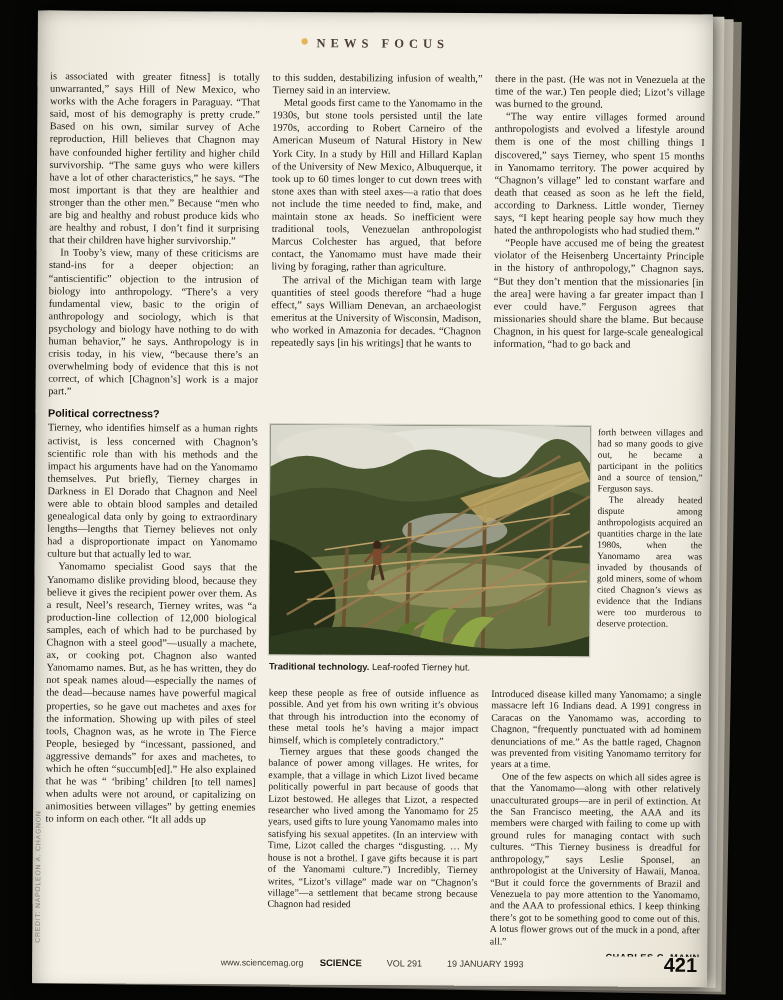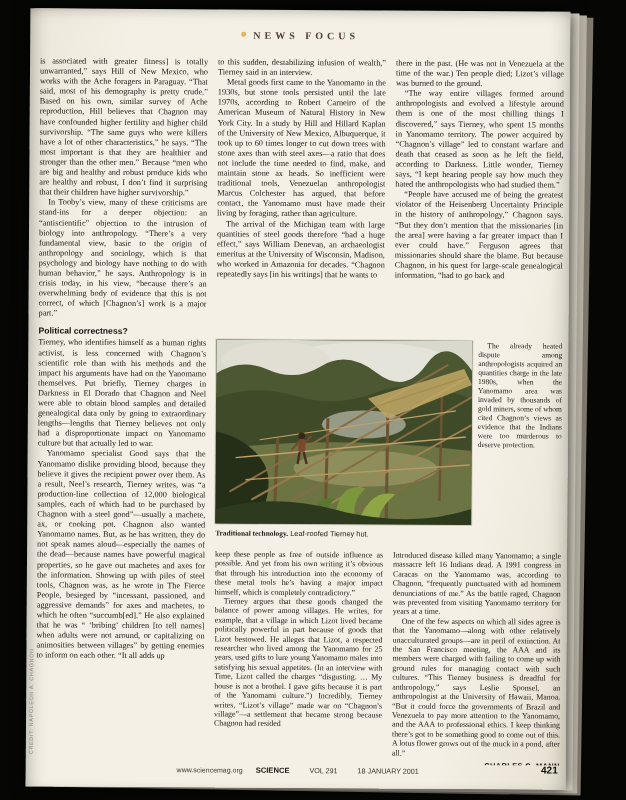--- a/index.html
+++ b/index.html
@@ -66,30 +66,30 @@
     margin:0; padding:0; outline:1px solid rgba(0,0,0,.15); overflow:hidden;
     background:#45542f;
   }
   figure.photo svg { display:block; width:100%; height:100%; }
 
   .caption {
     position:absolute; left:188px; top:518px; width:256px; height:12px; overflow:hidden;
     font-family:"Liberation Sans","DejaVu Sans",sans-serif;
     font-size:7.4px; color:#23201b; line-height:11px;
   }
-  .caption .lead { font-weight:700;font-family:Liberation Serif, serif; }
+  .caption .lead { font-weight:700; }
 
   .footer { position:absolute; left:10px; right:6px; top:756px; height:13px;
     font-family:"Liberation Sans","DejaVu Sans",sans-serif; color:#3a352e; }
   .footer-center { position:absolute; left:0; right:0; text-align:center; font-size:7px; }
   .f-url     { margin-right:13px; }
   .f-journal { font-weight:700; margin-right:20px; color:#181510; font-size:7.6px; }
   .f-vol     { margin-right:20px; font-size:7.2px; }
   .f-date    { font-size:7.2px; }
-  .page-num  { position:absolute; right:2px; top:-3px; font-weight:700; font-size:10px; color:#0e0c0a; }
+  .page-num  { position:absolute; right:2px; top:-3px; font-weight:700; font-size:16px; color:#0e0c0a; }
 
   .credit {
     position:absolute; left:2px; bottom:32px;
     writing-mode:vertical-rl; transform:rotate(180deg);
     font-family:"Liberation Sans","DejaVu Sans",sans-serif;
     font-size:5.5px; letter-spacing:.6px; color:#8f887a; white-space:nowrap;
   }
 </style>
 </head>
 <body>
@@ -120,20 +120,21 @@
     <div class="col col-tight c2b">
         <p class="body">keep these people as free of outside influence as possible. And yet from his own writing it’s obvious that through his introduction into the economy of these metal tools he’s having a major impact himself, which is completely contradictory.”</p>
         <p class="body indent">Tierney argues that these goods changed the balance of power among villages. He writes, for example, that a village in which Lizot lived became politically powerful in part because of goods that Lizot bestowed. He alleges that Lizot, a respected researcher who lived among the Yanomamo for 25 years, used gifts to lure young Yanomamo males into satisfying his sexual appetites. (In an interview with Time, Lizot called the charges “disgusting. … My house is not a brothel. I gave gifts because it is part of the Yanomami culture.”) Incredibly, Tierney writes, “Lizot’s village” made war on “Chagnon’s village”—a settlement that became strong because Chagnon had resided</p>
       </div>
     <div class="col col-std c3t">
         <p class="body">there in the past. (He was not in Venezuela at the time of the war.) Ten people died; Lizot’s village was burned to the ground.</p>
         <p class="body indent">“The way entire villages formed around anthropologists and evolved a lifestyle around them is one of the most chilling things I discovered,” says Tierney, who spent 15 months in Yanomamo territory. The power acquired by “Chagnon’s village” led to constant warfare and death that ceased as soon as he left the field, according to Darkness. Little wonder, Tierney says, “I kept hearing people say how much they hated the anthropologists who had studied them.”</p>
         <p class="body indent">“People have accused me of being the greatest violator of the Heisenberg Uncertainty Principle in the history of anthropology,” Chagnon says. “But they don’t mention that the missionaries [in the area] were having a far greater impact than I ever could have.” Ferguson agrees that missionaries should share the blame. But because Chagnon, in his quest for large-scale genealogical information, “had to go back and</p>
       </div>
     <div class="col col-narrow c3n">
+        <p class="body">forth between villages and had so many goods to give out, he became a participant in the politics and a source of tension,” Ferguson says.</p>
         <p class="body indent">The already heated dispute among anthropologists acquired an quantities charge in the late 1980s, when the Yanomamo area was invaded by thousands of gold miners, some of whom cited Chagnon’s views as evidence that the Indians were too murderous to deserve protection.</p>
       </div>
     <div class="col col-tight c3b">
         <p class="body">Introduced disease killed many Yanomamo; a single massacre left 16 Indians dead. A 1991 congress in Caracas on the Yanomamo was, according to Chagnon, “frequently punctuated with ad hominem denunciations of me.” As the battle raged, Chagnon was prevented from visiting Yanomamo territory for years at a time.</p>
         <p class="body indent">One of the few aspects on which all sides agree is that the Yanomamo—along with other relatively unacculturated groups—are in peril of extinction. At the San Francisco meeting, the AAA and its members were charged with failing to come up with ground rules for managing contact with such cultures. “This Tierney business is dreadful for anthropology,” says Leslie Sponsel, an anthropologist at the University of Hawaii, Manoa. “But it could force the governments of Brazil and Venezuela to pay more attention to the Yanomamo, and the AAA to professional ethics. I keep thinking there’s got to be something good to come out of this. A lotus flower grows out of the muck in a pond, after all.”</p>
         <p class="byline">—CHARLES C. MANN</p>
       </div>
 
     <figure class="photo">
       <svg viewBox="0 0 256 184" preserveAspectRatio="none">
@@ -188,21 +189,21 @@
       </svg>
     </figure>
 
     <div class="caption">
       <span class="lead">Traditional technology.</span>
       <span>Leaf-roofed Tierney hut.</span>
     </div>
 
     <div class="footer">
       <div class="footer-center">
-        <span class="f-url">www.sciencemag.org</span><span class="f-journal">SCIENCE</span><span class="f-vol">VOL 291</span><span class="f-date">18 JANUARY 2001</span>
+        <span class="f-url">www.sciencemag.org</span><span class="f-journal">SCIENCE</span><span class="f-vol">VOL 291</span><span class="f-date">19 JANUARY 1993</span>
       </div>
       <span class="page-num">421</span>
     </div>
 
     <div class="credit">CREDIT: NAPOLEON A. CHAGNON</div>
 
   </div>
 </div>
 
 </body></html>

